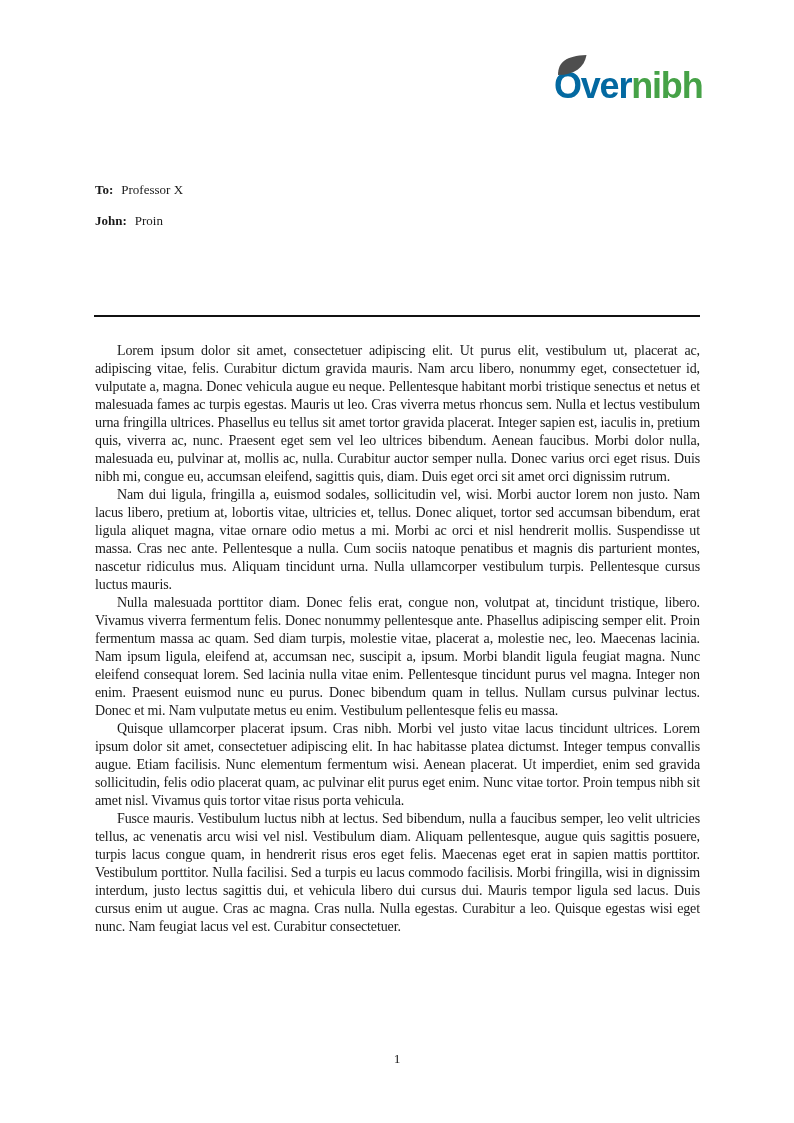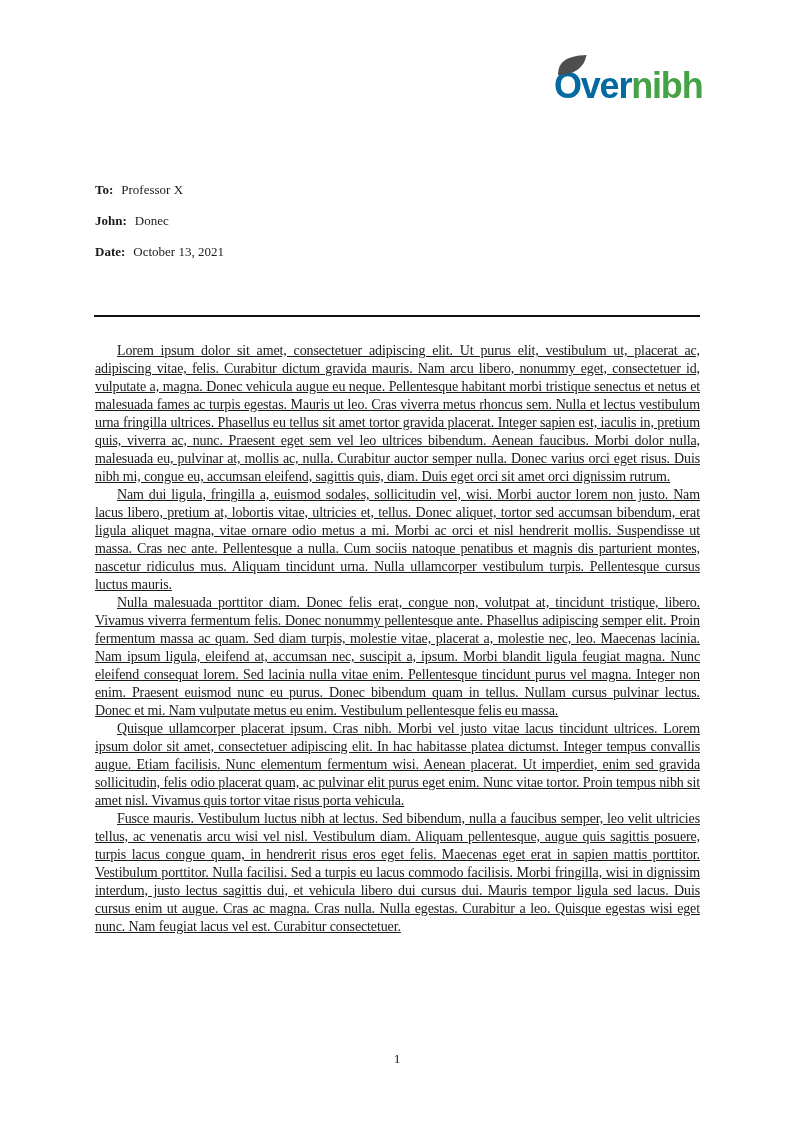--- a/index.html
+++ b/index.html
@@ -73,21 +73,20 @@
   
   .body-text {
     position: absolute;
     left: 95px;
     top: 342px;
     width: 605px;
     font-size: 14px;
     line-height: 18px;
     letter-spacing: -0.12px;
     text-align: justify;
-    text-decoration: underline;
   }
   .body-text p {
     margin: 0;
     text-indent: 22px;
   }
 
   
   .page-number {
     position: absolute;
     left: 0;
@@ -108,24 +107,21 @@
       <path d="M1,21 C1,8 9,2 29.5,1 C27.5,13 18,21 1,21 Z" fill="#4e4e4e"></path>
     </svg>
     <div class="logo-text"><span class="logo-over">Over</span><span class="logo-leaf">nibh</span></div>
   </div>
 
   <div class="memo-fields">
     <div class="memo-field">
       <span class="label">To:</span><span class="value">Professor X</span>
     </div>
     <div class="memo-field">
-      <span class="label">John:</span><span class="value">Donec</span>
-    </div>
-    <div class="memo-field">
-      <span class="label">Date:</span><span class="value">October 13, 2021</span>
+      <span class="label">John:</span><span class="value">Proin</span>
     </div>
   </div>
 
   <div class="divider"></div>
 
   <div class="body-text">
     <p>Lorem ipsum dolor sit amet, consectetuer adipiscing elit. Ut purus elit, vestibulum ut, placerat ac, adipiscing vitae, felis. Curabitur dictum gravida mauris. Nam arcu libero, nonummy eget, consectetuer id, vulputate a, magna. Donec vehicula augue eu neque. Pellentesque habitant morbi tristique senectus et netus et malesuada fames ac turpis egestas. Mauris ut leo. Cras viverra metus rhoncus sem. Nulla et lectus vestibulum urna fringilla ultrices. Phasellus eu tellus sit amet tortor gravida placerat. Integer sapien est, iaculis in, pretium quis, viverra ac, nunc. Praesent eget sem vel leo ultrices bibendum. Aenean faucibus. Morbi dolor nulla, malesuada eu, pulvinar at, mollis ac, nulla. Curabitur auctor semper nulla. Donec varius orci eget risus. Duis nibh mi, congue eu, accumsan eleifend, sagittis quis, diam. Duis eget orci sit amet orci dignissim rutrum.</p>
     <p>Nam dui ligula, fringilla a, euismod sodales, sollicitudin vel, wisi. Morbi auctor lorem non justo. Nam lacus libero, pretium at, lobortis vitae, ultricies et, tellus. Donec aliquet, tortor sed accumsan bibendum, erat ligula aliquet magna, vitae ornare odio metus a mi. Morbi ac orci et nisl hendrerit mollis. Suspendisse ut massa. Cras nec ante. Pellentesque a nulla. Cum sociis natoque penatibus et magnis dis parturient montes, nascetur ridiculus mus. Aliquam tincidunt urna. Nulla ullamcorper vestibulum turpis. Pellentesque cursus luctus mauris.</p>
     <p>Nulla malesuada porttitor diam. Donec felis erat, congue non, volutpat at, tincidunt tristique, libero. Vivamus viverra fermentum felis. Donec nonummy pellentesque ante. Phasellus adipiscing semper elit. Proin fermentum massa ac quam. Sed diam turpis, molestie vitae, placerat a, molestie nec, leo. Maecenas lacinia. Nam ipsum ligula, eleifend at, accumsan nec, suscipit a, ipsum. Morbi blandit ligula feugiat magna. Nunc eleifend consequat lorem. Sed lacinia nulla vitae enim. Pellentesque tincidunt purus vel magna. Integer non enim. Praesent euismod nunc eu purus. Donec bibendum quam in tellus. Nullam cursus pulvinar lectus. Donec et mi. Nam vulputate metus eu enim. Vestibulum pellentesque felis eu massa.</p>
     <p>Quisque ullamcorper placerat ipsum. Cras nibh. Morbi vel justo vitae lacus tincidunt ultrices. Lorem ipsum dolor sit amet, consectetuer adipiscing elit. In hac habitasse platea dictumst. Integer tempus convallis augue. Etiam facilisis. Nunc elementum fermentum wisi. Aenean placerat. Ut imperdiet, enim sed gravida sollicitudin, felis odio placerat quam, ac pulvinar elit purus eget enim. Nunc vitae tortor. Proin tempus nibh sit amet nisl. Vivamus quis tortor vitae risus porta vehicula.</p>

